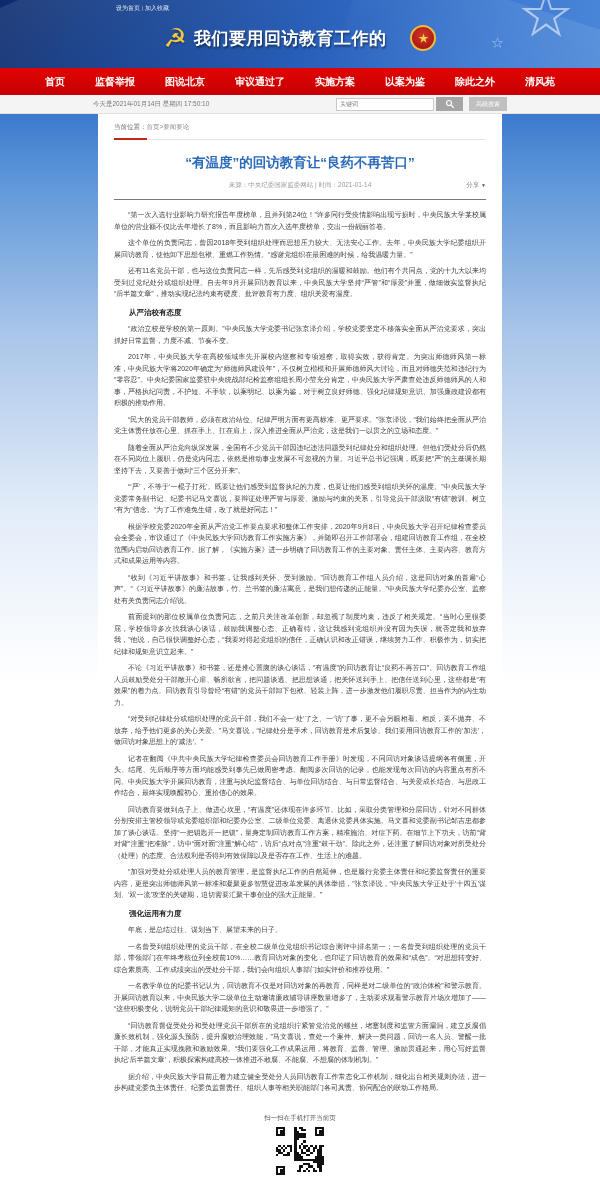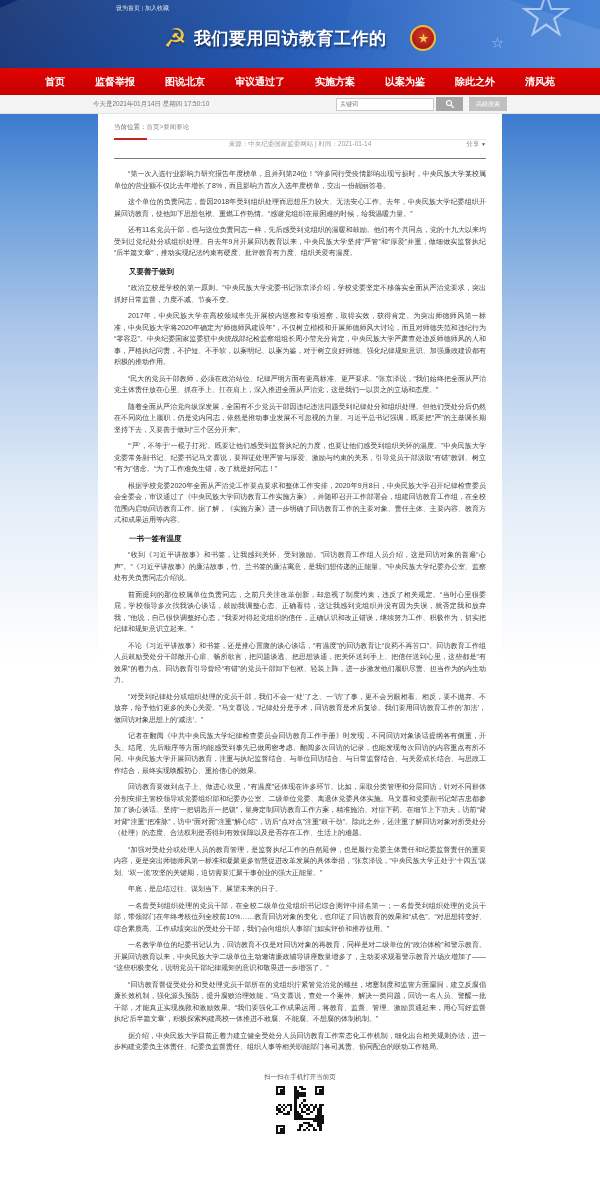--- a/index.html
+++ b/index.html
@@ -162,46 +162,47 @@
     </div>
   </div>
 
   <div class="main-bg">
     <div class="card">
 
       <div class="breadcrumb">
         <span class="bc-label">当前位置：</span><span>首页&gt;要闻要论</span>
       </div>
 
+      <h1 class="article-title">“有温度”的回访教育让“良药不再苦口”</h1>
 
       <div class="article-meta">
         <span>来源：中央纪委国家监委网站 | 时间：2021-01-14</span>
         <span class="share"><span>分享</span> <span class="caret">▼</span></span>
       </div>
 
       <div class="article-body">
 
       <p class="p">“第一次入选行业影响力研究报告年度榜单，且并列第24位！”许多同行受疫情影响出现亏损时，中央民族大学某校属单位的营业额不仅比去年增长了8%，而且影响力首次入选年度榜单，交出一份靓丽答卷。</p>
           <p class="p">这个单位的负责同志，曾因2018年受到组织处理而思想压力较大、无法安心工作。去年，中央民族大学纪委组织开展回访教育，使他卸下思想包袱、重燃工作热情。“感谢党组织在最困难的时候，给我温暖力量。”</p>
           <p class="p">还有11名党员干部，也与这位负责同志一样，先后感受到党组织的温暖和鼓励。他们有个共同点，党的十九大以来均受到过党纪处分或组织处理。自去年9月开展回访教育以来，中央民族大学坚持“严管”和“厚爱”并重，做细做实监督执纪“后半篇文章”，推动实现纪法约束有硬度、批评教育有力度、组织关爱有温度。</p>
-          <p class="h3">又要善于做到</p>
+          <p class="h3">从严治校有态度</p>
           <p class="p">“政治立校是学校的第一原则。”中央民族大学党委书记张京泽介绍，学校党委坚定不移落实全面从严治党要求，突出抓好日常监督，力度不减、节奏不变。</p>
           <p class="p">2017年，中央民族大学在高校领域率先开展校内巡察和专项巡察，取得实效，获得肯定。为突出师德师风第一标准，中央民族大学将2020年确定为“师德师风建设年”，不仅树立楷模和开展师德师风大讨论，而且对师德失范和违纪行为“零容忍”。中央纪委国家监委驻中央统战部纪检监察组组长周小莹充分肯定，中央民族大学严肃查处违反师德师风的人和事，严格执纪问责，不护短、不手软，以案明纪、以案为鉴，对于树立良好师德、强化纪律规矩意识、加强廉政建设都有积极的推动作用。</p>
           <p class="p">“民大的党员干部教师，必须在政治站位、纪律严明方面有更高标准、更严要求。”张京泽说，“我们始终把全面从严治党主体责任放在心里、抓在手上、扛在肩上，深入推进全面从严治党，这是我们一以贯之的立场和态度。”</p>
           <p class="p">随着全面从严治党向纵深发展，全国有不少党员干部因违纪违法问题受到纪律处分和组织处理。但他们受处分后仍然在不同岗位上履职，仍是党内同志，依然是推动事业发展不可忽视的力量。习近平总书记强调，既要把“严”的主基调长期坚持下去，又要善于做到“三个区分开来”。</p>
           <p class="p">“‘严’，不等于‘一棍子打死’。既要让他们感受到监督执纪的力度，也要让他们感受到组织关怀的温度。”中央民族大学党委常务副书记、纪委书记马文喜说，要辩证处理严管与厚爱、激励与约束的关系，引导党员干部汲取“有错”教训、树立“有为”信念。“为了工作难免生错，改了就是好同志！”</p>
           <p class="p">根据学校党委2020年全面从严治党工作要点要求和整体工作安排，2020年9月8日，中央民族大学召开纪律检查委员会全委会，审议通过了《中央民族大学回访教育工作实施方案》，并随即召开工作部署会，组建回访教育工作组，在全校范围内启动回访教育工作。据了解，《实施方案》进一步明确了回访教育工作的主要对象、责任主体、主要内容、教育方式和成果运用等内容。</p>
-          <p class="h3">一书一签有温度</p>
           <p class="p">“收到《习近平讲故事》和书签，让我感到关怀、受到激励。”回访教育工作组人员介绍，这是回访对象的普遍“心声”。“《习近平讲故事》的廉洁故事，竹、兰书签的廉洁寓意，是我们想传递的正能量。”中央民族大学纪委办公室、监察处有关负责同志介绍说。</p>
           <p class="p">前面提到的那位校属单位负责同志，之前只关注改革创新，却忽视了制度约束，违反了相关规定。“当时心里很委屈，学校领导多次找我谈心谈话，鼓励我调整心态、正确看待，这让我感到党组织并没有因为失误，就否定我和放弃我，”他说，自己很快调整好心态，“我要对得起党组织的信任，正确认识和改正错误，继续努力工作、积极作为，切实把纪律和规矩意识立起来。”</p>
           <p class="p">不论《习近平讲故事》和书签，还是推心置腹的谈心谈话，“有温度”的回访教育让“良药不再苦口”。回访教育工作组人员鼓励受处分干部敞开心扉、畅所欲言，把问题谈透、把思想谈通，把关怀送到手上、把信任送到心里，这些都是“有效果”的着力点。回访教育引导曾经“有错”的党员干部卸下包袱、轻装上阵，进一步激发他们履职尽责、担当作为的内生动力。</p>
           <p class="p">“对受到纪律处分或组织处理的党员干部，我们不会一‘处’了之、一‘访’了事，更不会另眼相看。相反，要不抛弃、不放弃，给予他们更多的关心关爱。”马文喜说，“纪律处分是手术，回访教育是术后复诊。我们要用回访教育工作的‘加法’，做回访对象思想上的‘减法’。”</p>
           <p class="p">记者在翻阅《中共中央民族大学纪律检查委员会回访教育工作手册》时发现，不同回访对象谈话提纲各有侧重，开头、结尾、先后顺序等方面均能感受到事先已做周密考虑。翻阅多次回访的记录，也能发现每次回访的内容重点有所不同。中央民族大学开展回访教育，注重与执纪监督结合、与单位回访结合、与日常监督结合、与关爱成长结合、与思政工作结合，最终实现唤醒初心、重拾信心的效果。</p>
           <p class="p">回访教育要做到点子上、做进心坎里，“有温度”还体现在许多环节。比如，采取分类管理和分层回访，针对不同群体分别安排主管校领导或党委组织部和纪委办公室、二级单位党委、离退休党委具体实施。马文喜和党委副书记邹吉忠都参加了谈心谈话。坚持“一把钥匙开一把锁”，量身定制回访教育工作方案，精准施治、对症下药。在细节上下功夫，访前“背对背”注重“把准脉”，访中“面对面”注重“解心结”，访后“点对点”注重“鼓干劲”。除此之外，还注重了解回访对象对所受处分（处理）的态度、合法权利是否得到有效保障以及是否存在工作、生活上的难题。</p>
           <p class="p">“加强对受处分或处理人员的教育管理，是监督执纪工作的自然延伸，也是履行党委主体责任和纪委监督责任的重要内容，更是突出师德师风第一标准和凝聚更多智慧促进改革发展的具体举措，”张京泽说，“中央民族大学正处于‘十四五’谋划、‘双一流’攻坚的关键期，迫切需要汇聚干事创业的强大正能量。”</p>
+          <p class="h3">强化运用有力度</p>
           <p class="p">年底，是总结过往、谋划当下、展望未来的日子。</p>
           <p class="p">一名曾受到组织处理的党员干部，在全校二级单位党组织书记综合测评中排名第一；一名曾受到组织处理的党员干部，带领部门在年终考核位列全校前10%……教育回访对象的变化，也印证了回访教育的效果和“成色”。“对思想转变好、综合素质高、工作成绩突出的受处分干部，我们会向组织人事部门如实评价和推荐使用。”</p>
           <p class="p">一名教学单位的纪委书记认为，回访教育不仅是对回访对象的再教育，同样是对二级单位的“政治体检”和警示教育。开展回访教育以来，中央民族大学二级单位主动邀请廉政辅导讲座数量增多了，主动要求观看警示教育片场次增加了——“这些积极变化，说明党员干部纪律规矩的意识和敬畏进一步增强了。”</p>
           <p class="p">“回访教育督促受处分和受处理党员干部所在的党组织拧紧管党治党的螺丝，堵塞制度和监管方面漏洞，建立反腐倡廉长效机制，强化源头预防，提升腐败治理效能，”马文喜说，查处一个案件、解决一类问题，回访一名人员、警醒一批干部，才能真正实现挽救和激励效果。“我们要强化工作成果运用，将教育、监督、管理、激励贯通起来，用心写好监督执纪‘后半篇文章’，积极探索构建高校一体推进不敢腐、不能腐、不想腐的体制机制。”</p>
           <p class="p">据介绍，中央民族大学目前正着力建立健全受处分人员回访教育工作常态化工作机制，细化出台相关规则办法，进一步构建党委负主体责任、纪委负监督责任、组织人事等相关职能部门各司其责、协同配合的联动工作格局。</p>
         </div>
 
       <div class="qr-section">
         <div class="qr-caption">扫一扫在手机打开当前页</div>
         <div class="qr">

